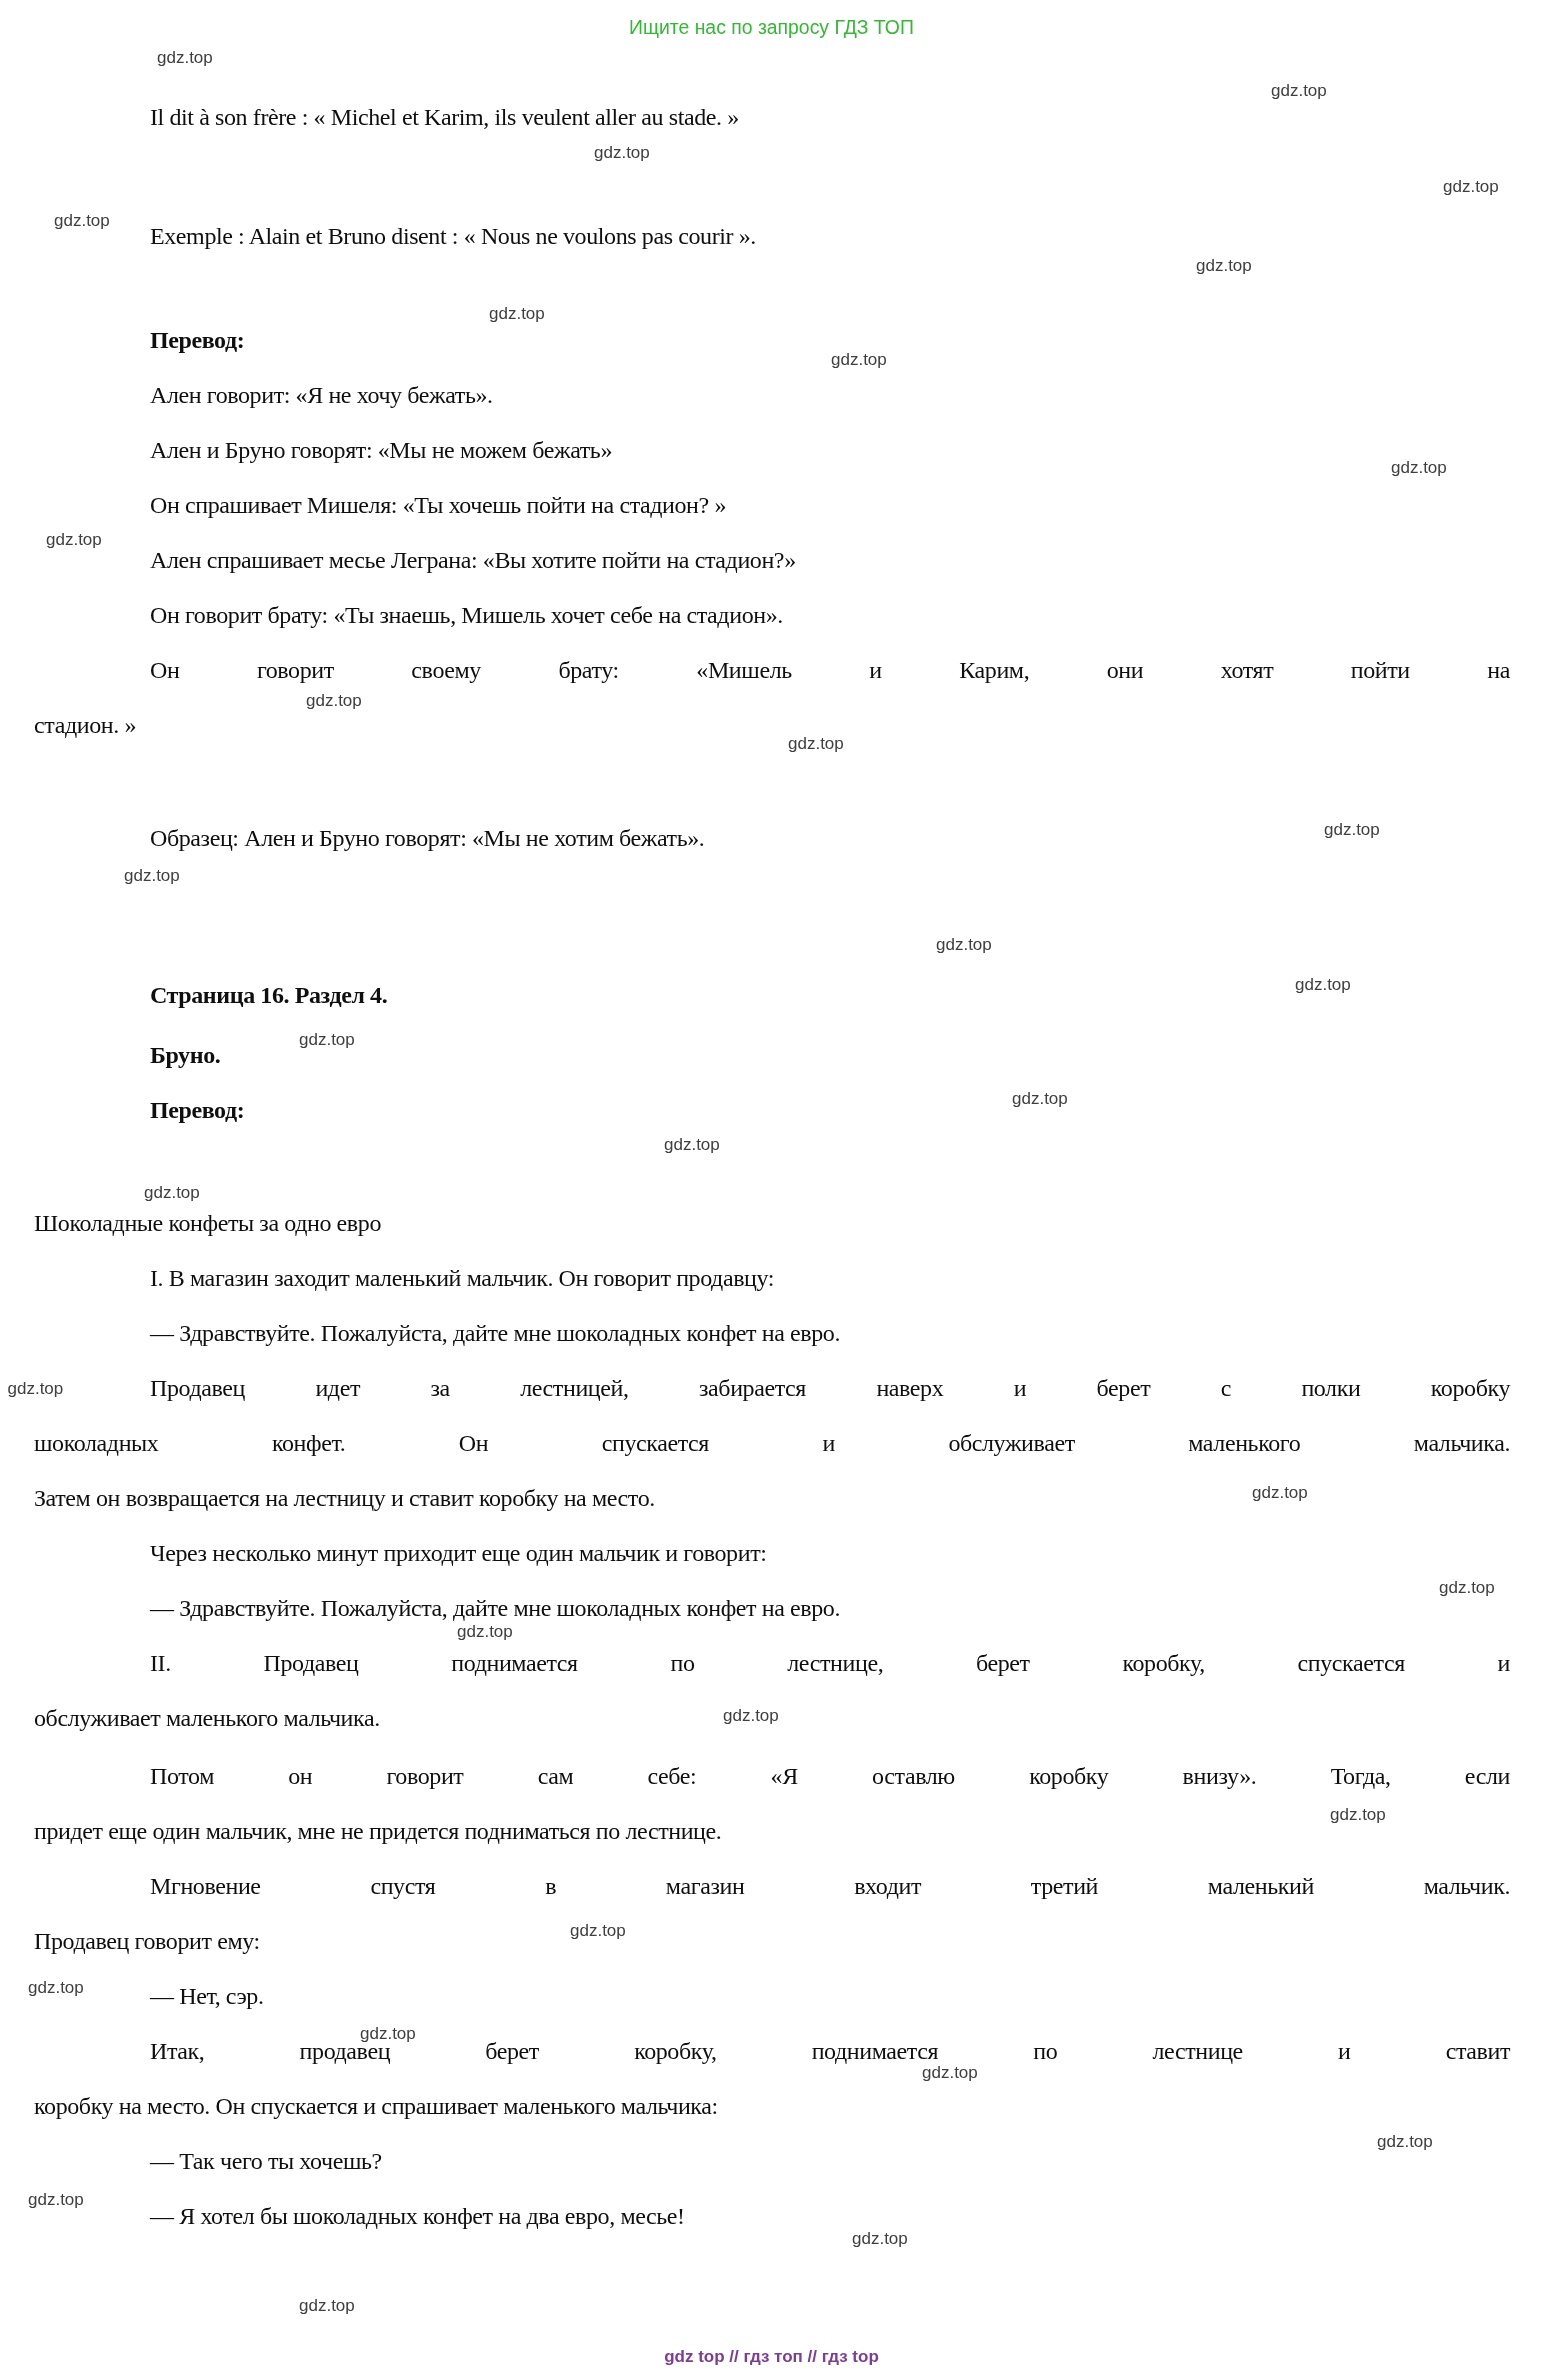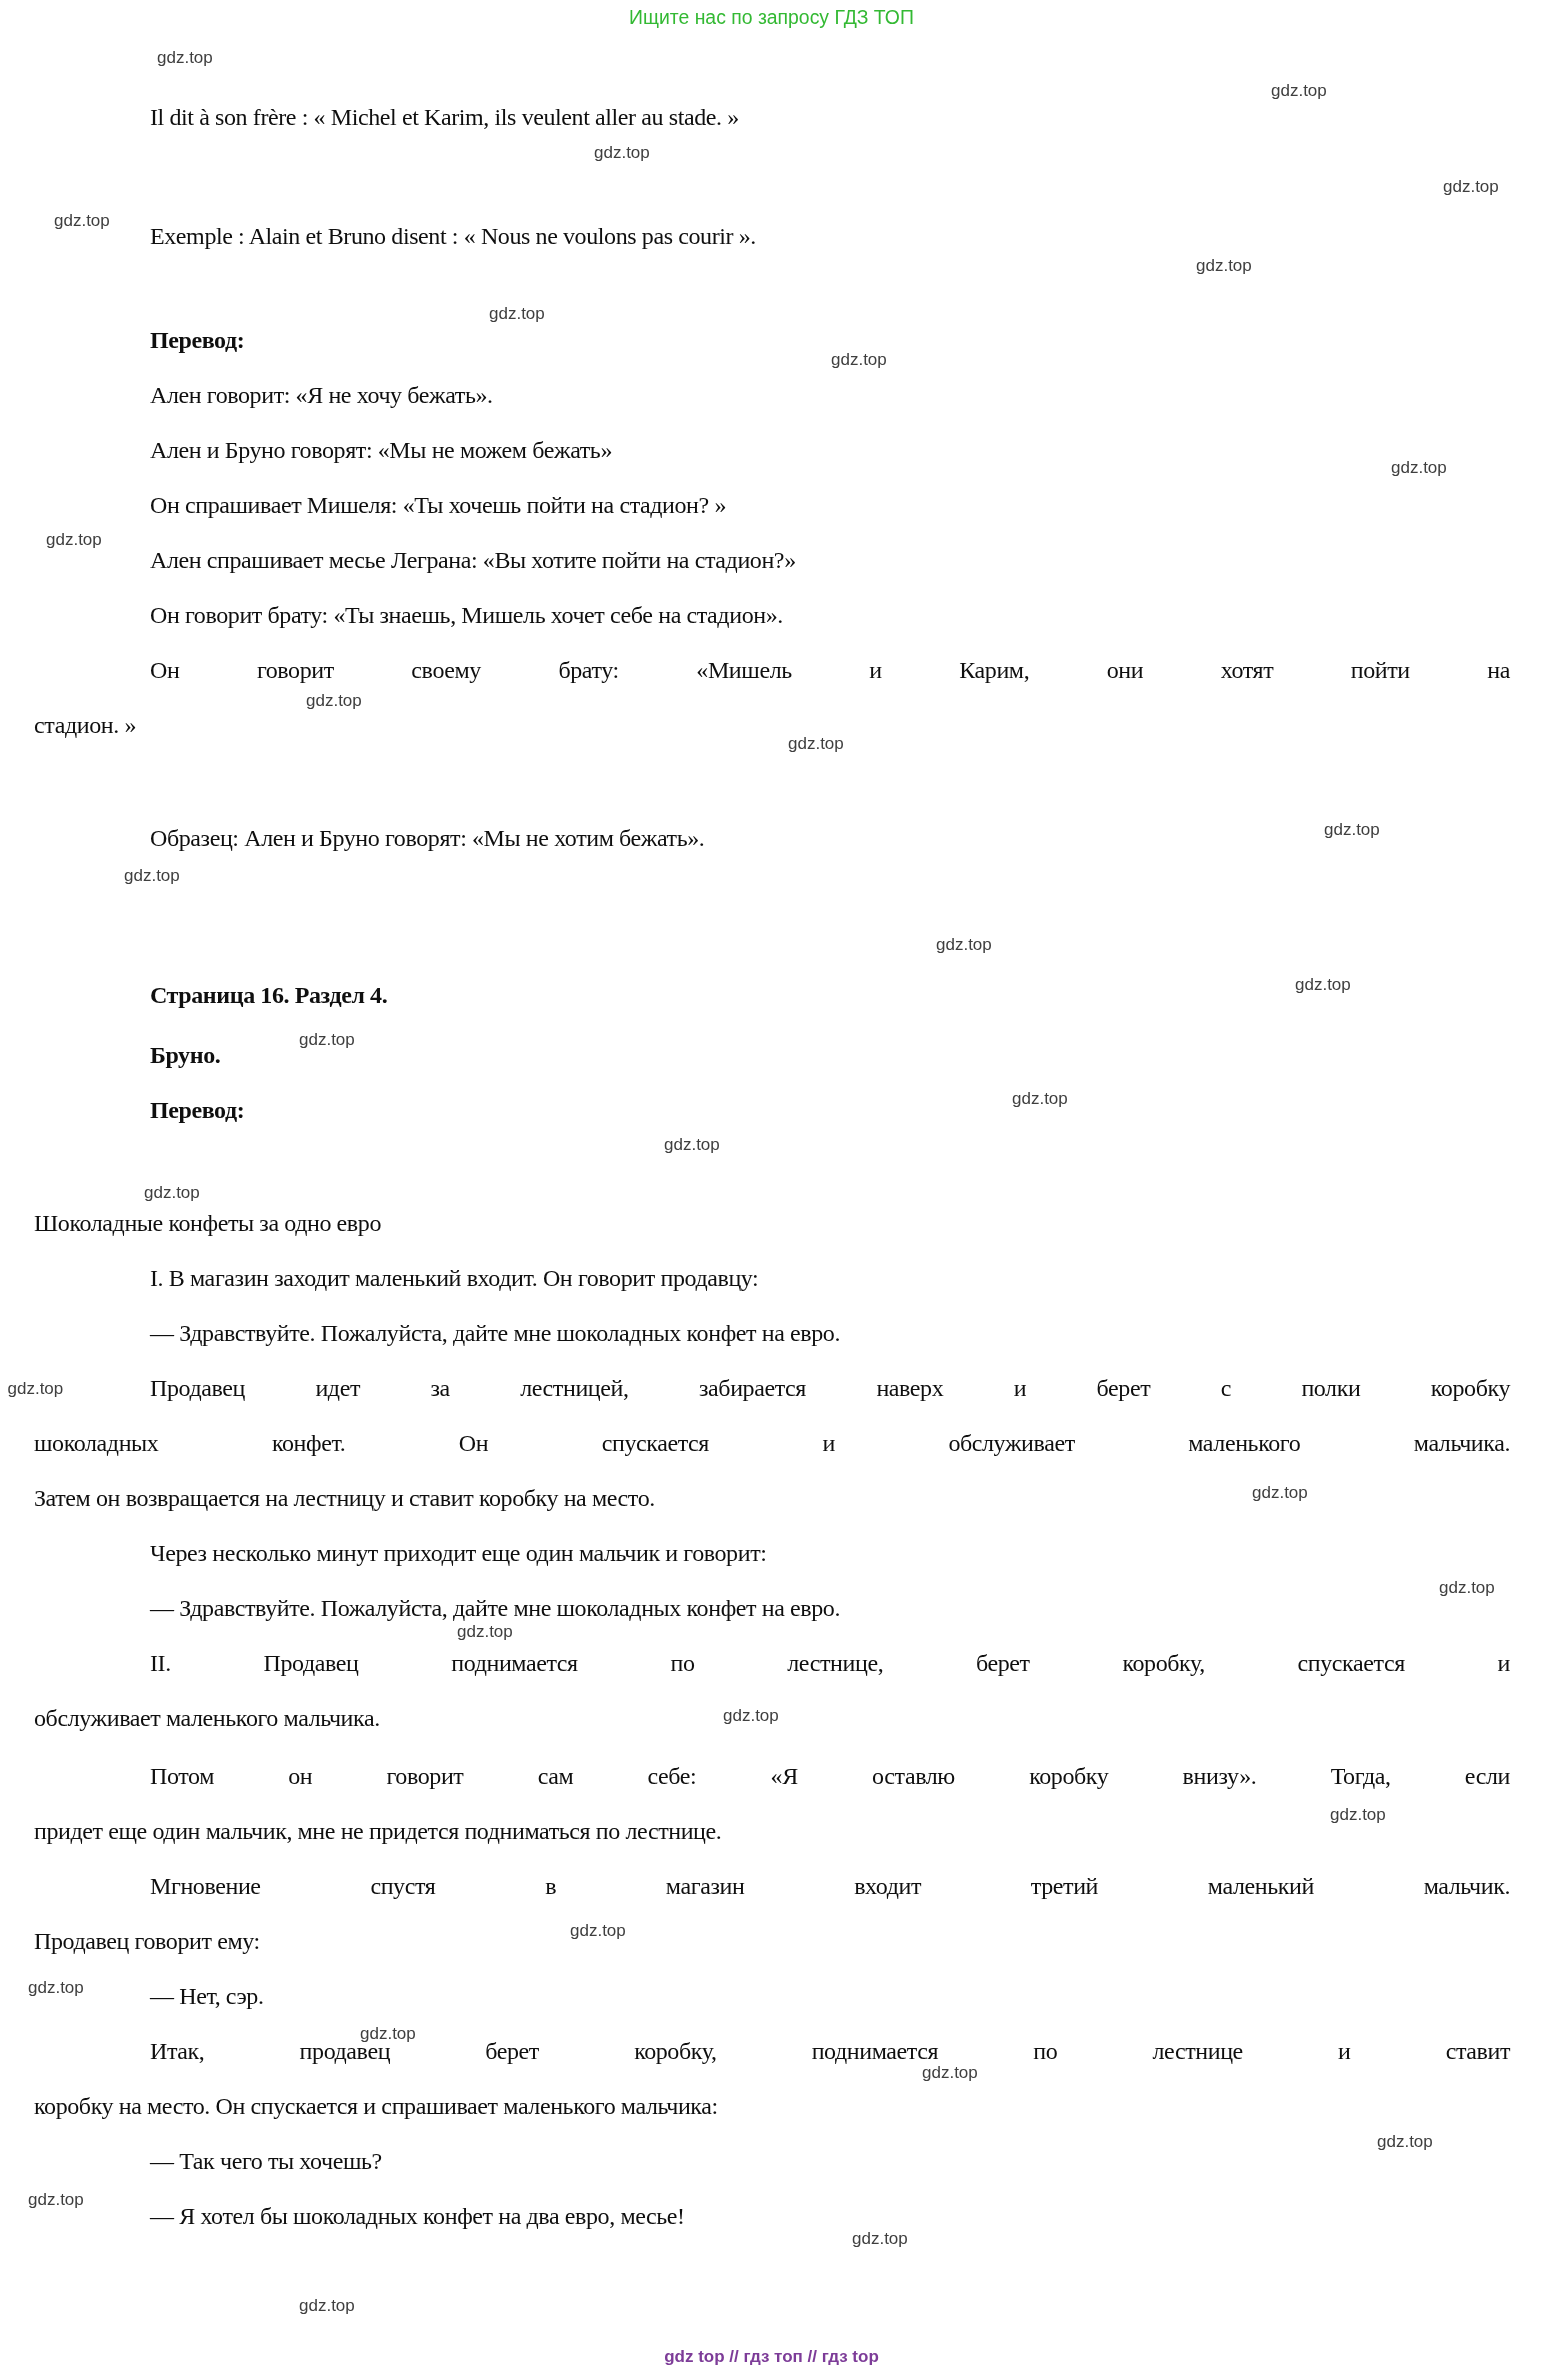--- a/index.html
+++ b/index.html
@@ -4,21 +4,21 @@
 <style>
   html,body{margin:0;padding:0;}
   body{
     width:1543px;height:2377px;
     background:var(--page-background,#ffffff);
     position:relative;overflow:hidden;
     font-family:"Liberation Serif","DejaVu Serif",serif;
     color:var(--body-text,#0f0f0f);
   }
   .promo-top{
-    position:absolute;top:6px;left:0;width:100%;
+    position:absolute;top:16px;left:0;width:100%;
     text-align:center;
     font-family:"Liberation Sans","DejaVu Sans",sans-serif;
     font-size:19.4px;color:var(--promo-green,#33b933);
   }
   .content{
     position:absolute;top:0;left:34px;width:1476px;
   }
   .line{
     height:55px;line-height:55px;
     font-size:24px;letter-spacing:-0.4px;
@@ -56,21 +56,21 @@
   <div class="line ind">Он спрашивает Мишеля: «Ты хочешь пойти на стадион? »</div>
   <div class="line ind">Ален спрашивает месье Леграна: «Вы хотите пойти на стадион?»</div>
   <div class="line ind">Он говорит брату: «Ты знаешь, Мишель хочет себе на стадион».</div>
   <div class="line ind j">Он говорит своему брату: «Мишель и Карим, они хотят пойти на</div>
   <div class="line">стадион. »</div>
   <div class="line ind" style="margin-top:58px">Образец: Ален и Бруно говорят: «Мы не хотим бежать».</div>
   <div class="line ind b" style="margin-top:102px">Страница 16. Раздел 4.</div>
   <div class="line ind b" style="margin-top:4.5px">Бруно.</div>
   <div class="line ind b">Перевод:</div>
   <div class="line ctr" style="margin-top:58px">Шоколадные конфеты за одно евро</div>
-  <div class="line ind">I. В магазин заходит маленький входит. Он говорит продавцу:</div>
+  <div class="line ind">I. В магазин заходит маленький мальчик. Он говорит продавцу:</div>
   <div class="line ind">— Здравствуйте. Пожалуйста, дайте мне шоколадных конфет на евро.</div>
   <div class="line ind j">Продавец идет за лестницей, забирается наверх и берет с полки коробку</div>
   <div class="line j">шоколадных конфет. Он спускается и обслуживает маленького мальчика.</div>
   <div class="line">Затем он возвращается на лестницу и ставит коробку на место.</div>
   <div class="line ind">Через несколько минут приходит еще один мальчик и говорит:</div>
   <div class="line ind">— Здравствуйте. Пожалуйста, дайте мне шоколадных конфет на евро.</div>
   <div class="line ind j">II. Продавец поднимается по лестнице, берет коробку, спускается и</div>
   <div class="line">обслуживает маленького мальчика.</div>
   <div class="line ind j" style="margin-top:3px">Потом он говорит сам себе: «Я оставлю коробку внизу». Тогда, если</div>
   <div class="line">придет еще один мальчик, мне не придется подниматься по лестнице.</div>

